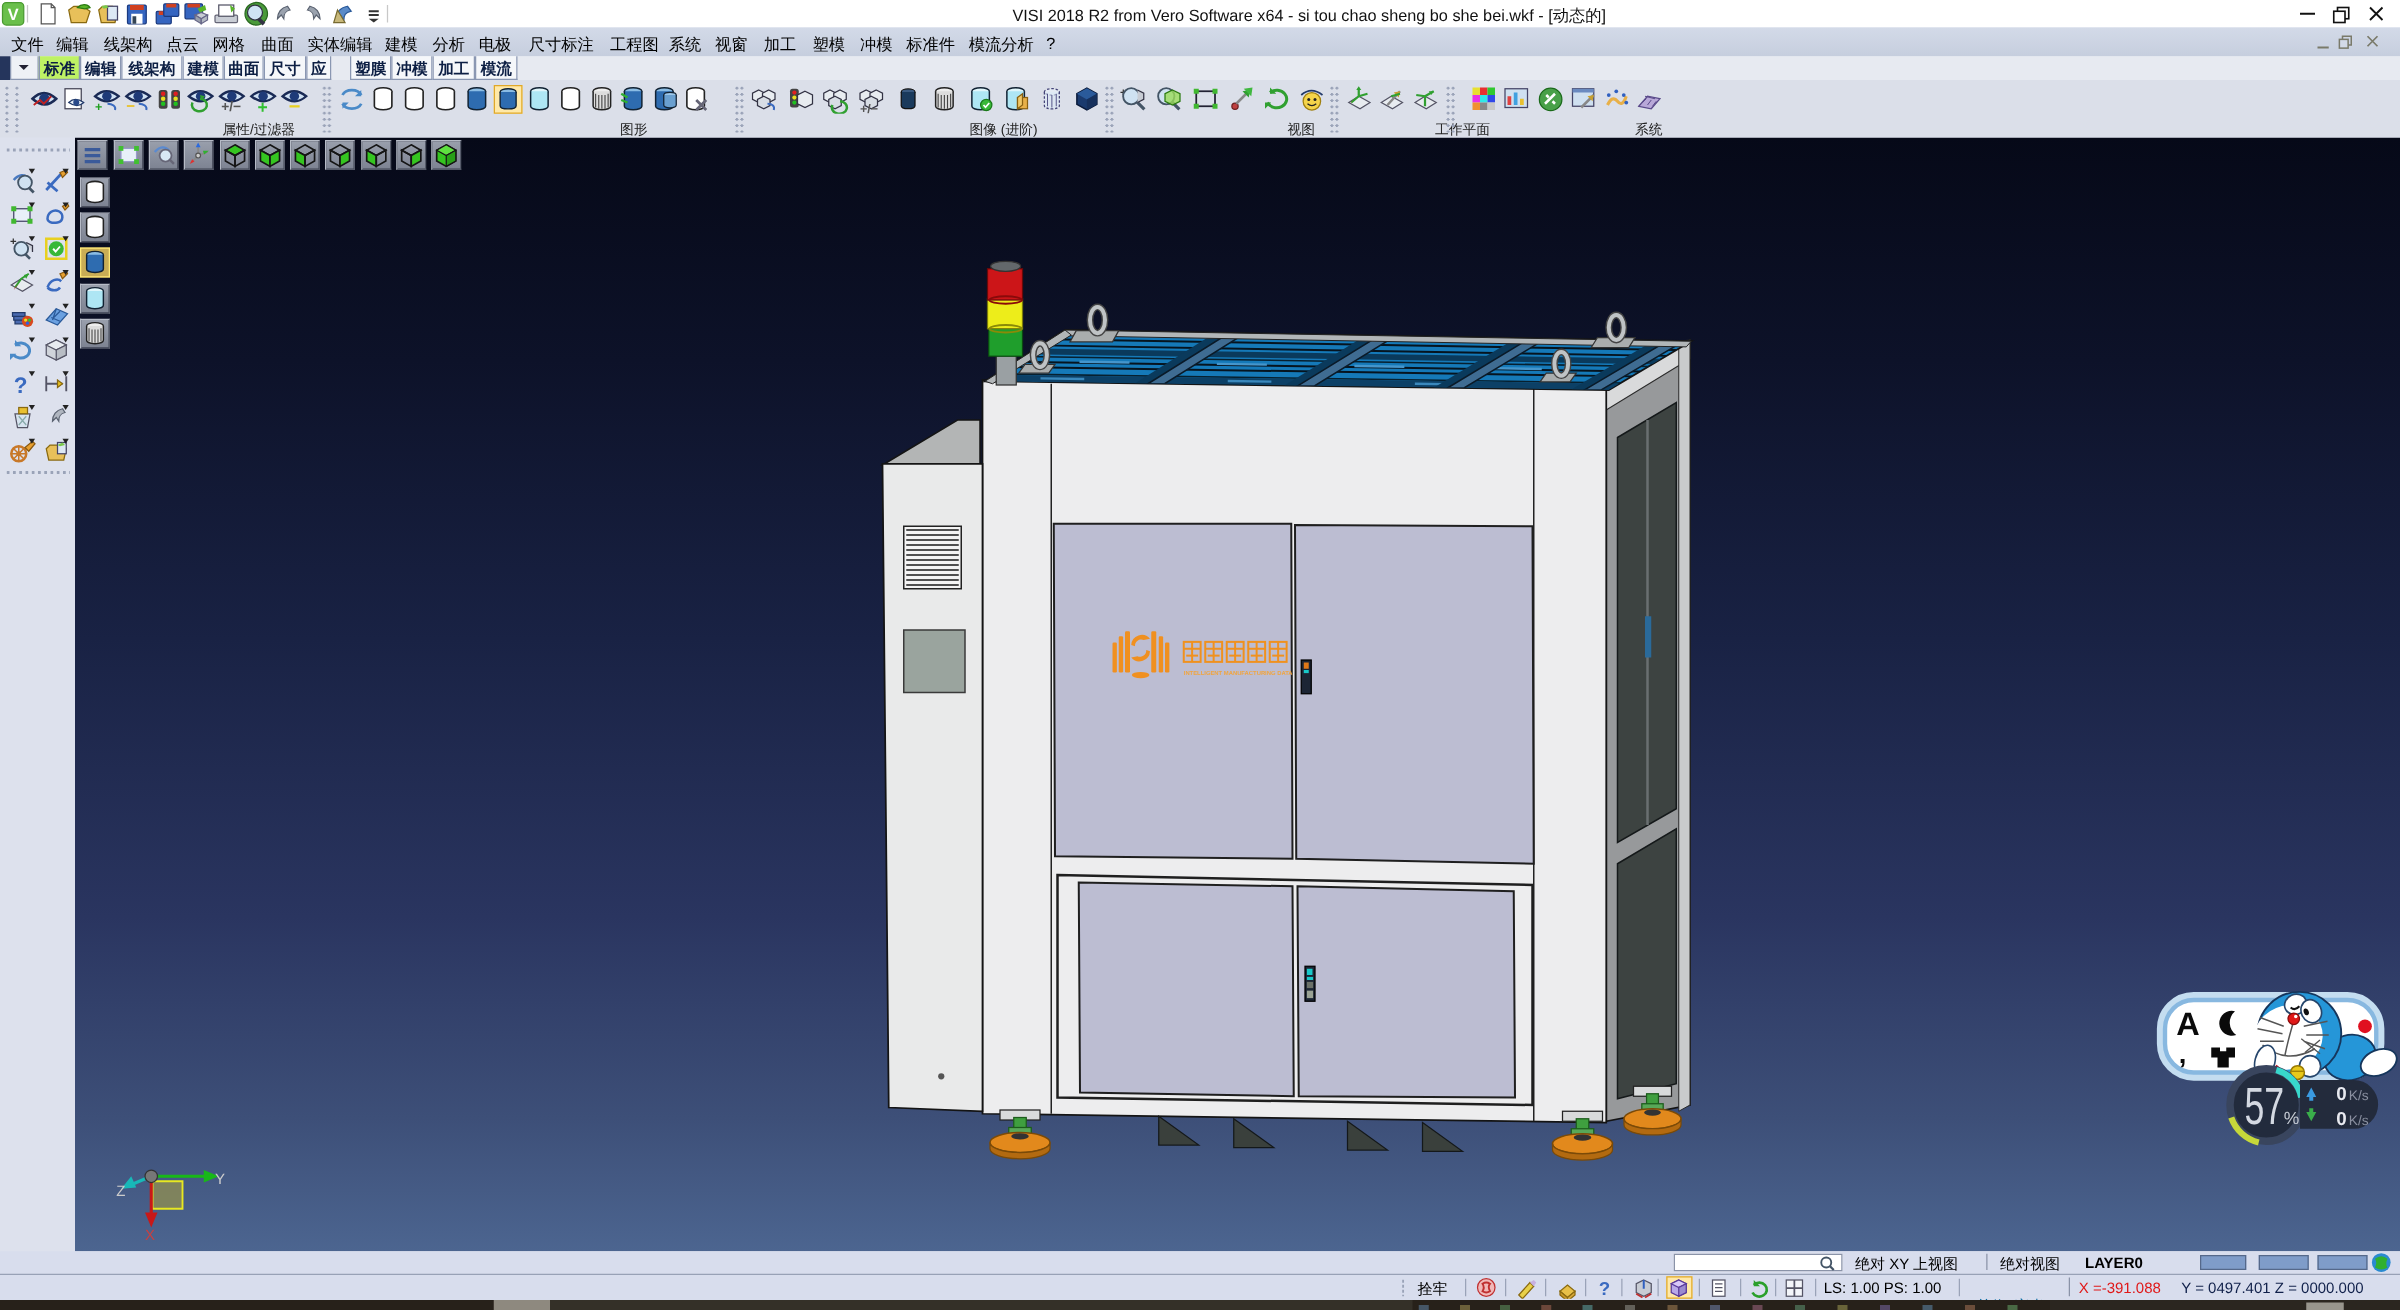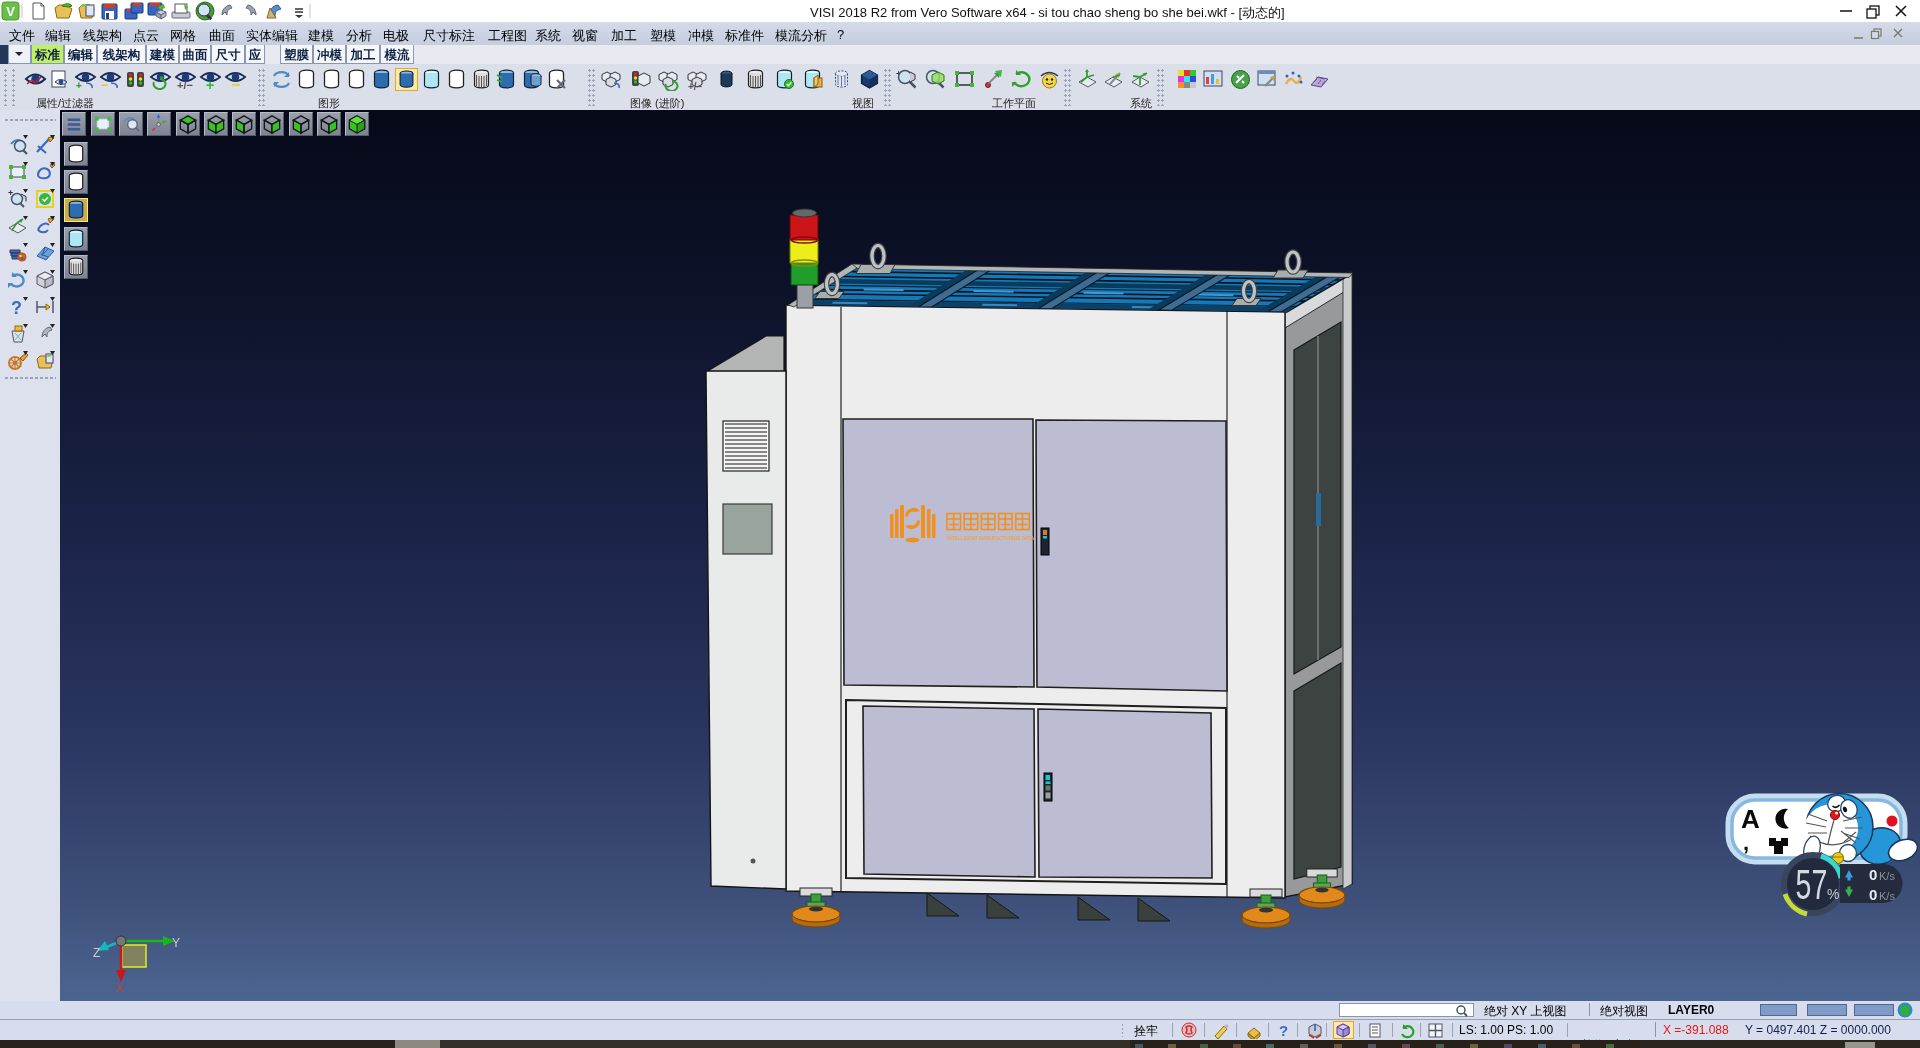--- a/index.html
+++ b/index.html
@@ -4,21 +4,21 @@
 *{margin:0;padding:0;box-sizing:border-box}
 html,body{width:1920px;height:1048px;overflow:hidden;font-family:"Liberation Sans",sans-serif}
 #page{position:relative;width:1920px;height:1048px;background:#dde1ed;overflow:hidden}
 .abs{position:absolute}
 #title{left:0;top:0;width:1920px;height:22px;background:#ffffff;z-index:30}
 #menu{left:0;top:22px;width:1920px;height:23px;background:linear-gradient(#d3dae8,#c6cede);z-index:30}
 #menu span{position:absolute;top:5px;font-size:13px;color:#000}
 #tabs{left:0;top:45px;width:1920px;height:19px;background:#e7eaf1;z-index:30}
 .tab{position:absolute;top:0;height:19px;border:1px solid #8a97b2;border-top:none;background:#f5f7fa;color:#0d1f44;font-size:12.5px;font-weight:700;text-align:center;padding-top:2px}
 #tools{left:0;top:64px;width:1920px;height:46px;background:#dbdfe9;z-index:30}
-.glabel{position:absolute;top:32px;font-size:11px;color:#222;width:200px;text-align:left}
+.glabel{position:absolute;top:32px;font-size:11px;color:#222;width:200px;text-align:right}
 .vsep{position:absolute;top:4px;height:38px;width:3px;background-image:radial-gradient(circle,#9aa3b8 40%,transparent 45%);background-size:3px 5px}
 #dock{left:0;top:110px;width:60px;height:891px;background:#dde1ed;z-index:20}
 #vp{left:60px;top:110px;width:1860px;height:891px;z-index:1;background:linear-gradient(#060918 0%,#0d1229 20%,#192244 45%,#2a3560 70%,#3d4f78 88%,#4c6590 100%)}
 .fbtn{position:absolute;width:24px;height:24px;background:linear-gradient(#999fac,#7d8392);border:1px solid #565b6a;border-top-color:#b6bbc6;border-left-color:#b6bbc6;z-index:15}
 #st1{left:0;top:1001px;width:1920px;height:18px;background:#d8dded;z-index:30;font-size:12px}
 #st2{left:0;top:1019px;width:1920px;height:21px;background:#d8dded;border-top:1px solid #98a1b6;z-index:30;font-size:12px}
 #tbar{left:0;top:1040px;width:1920px;height:8px;background:#27211a;z-index:30}
 </style></head>
 <body>
 <div id="page">

